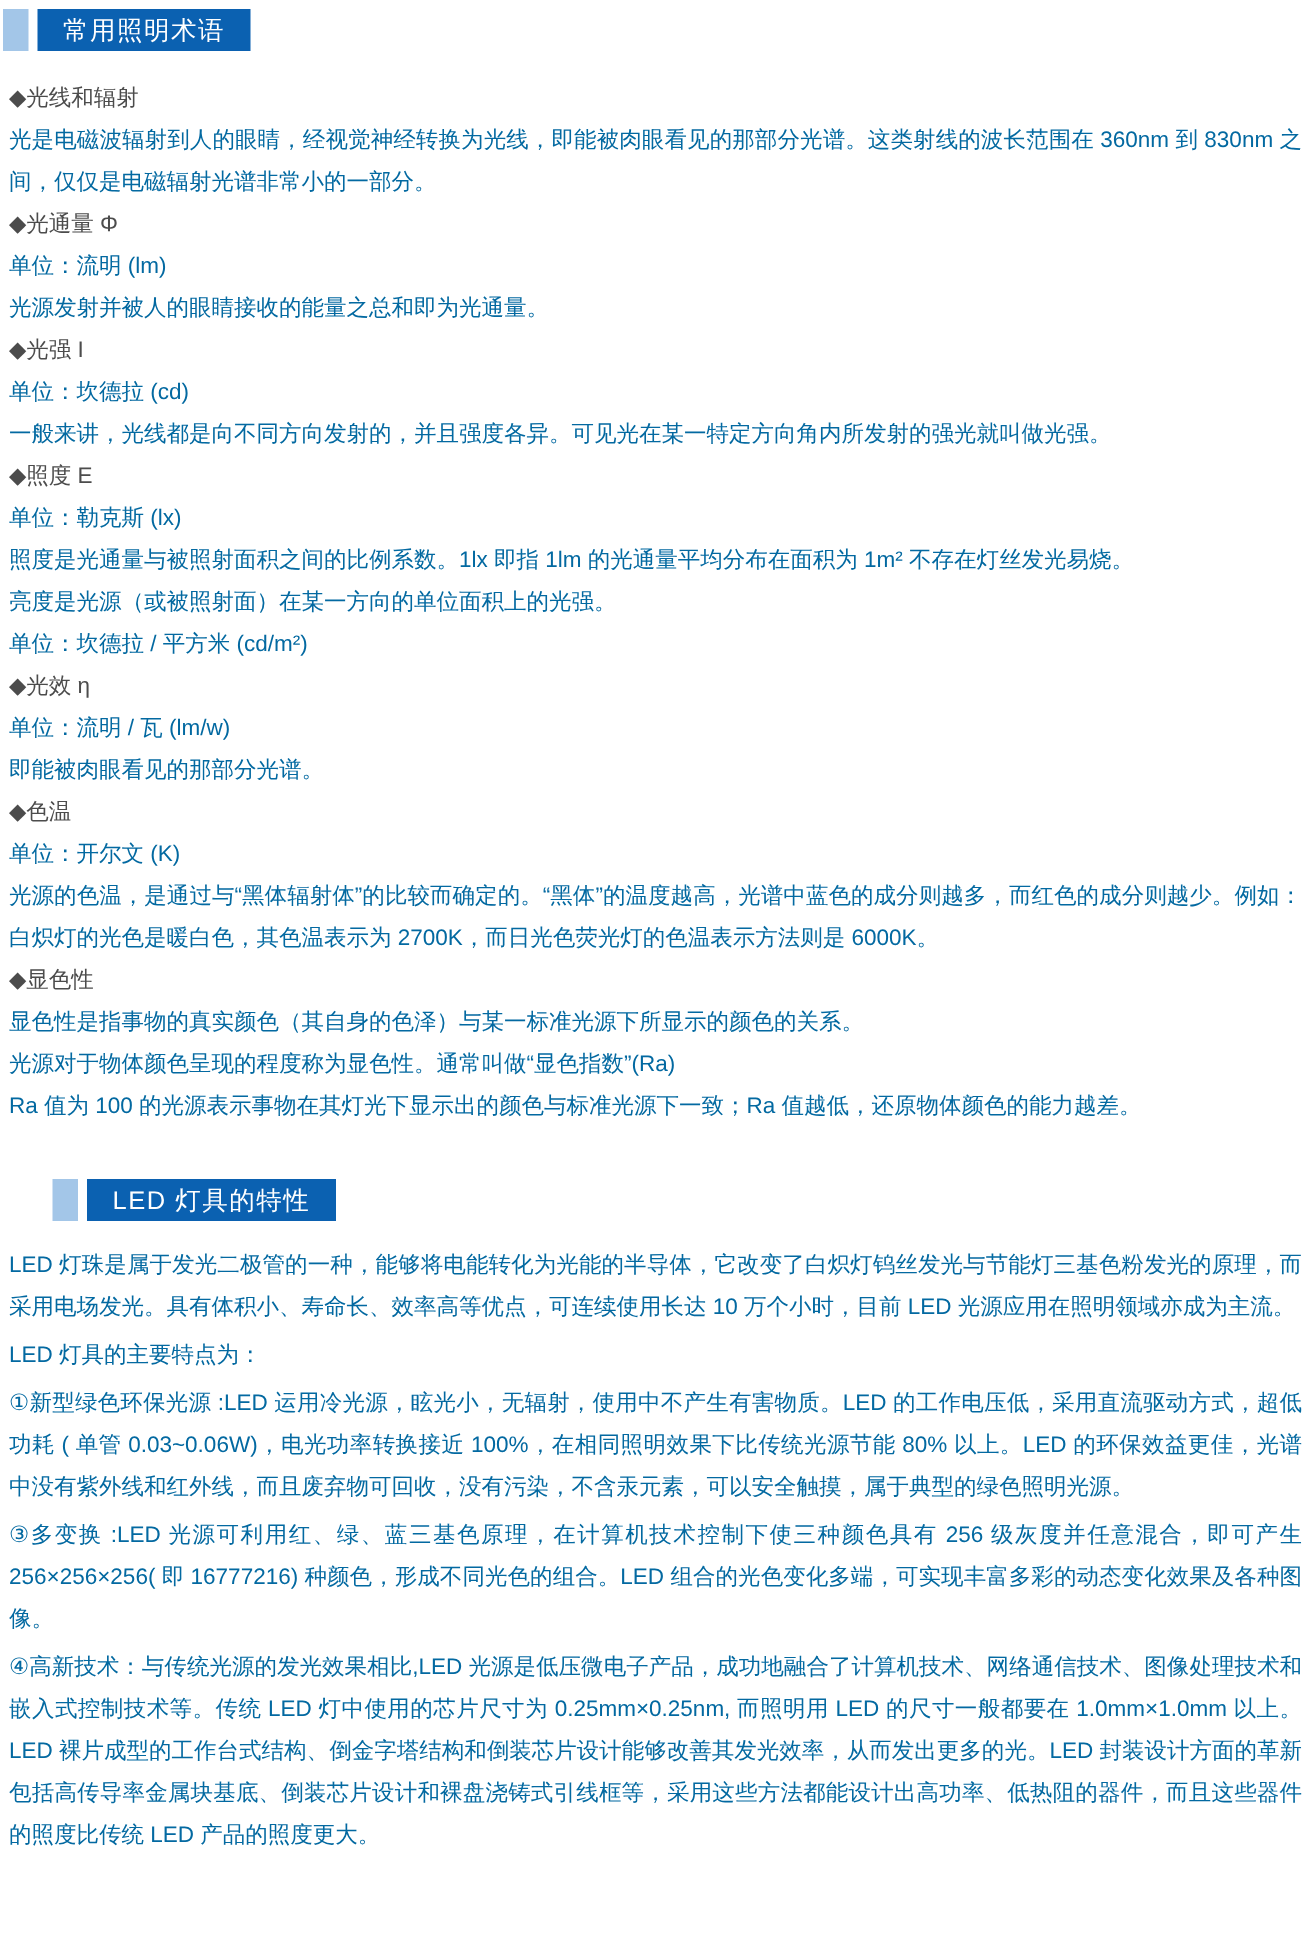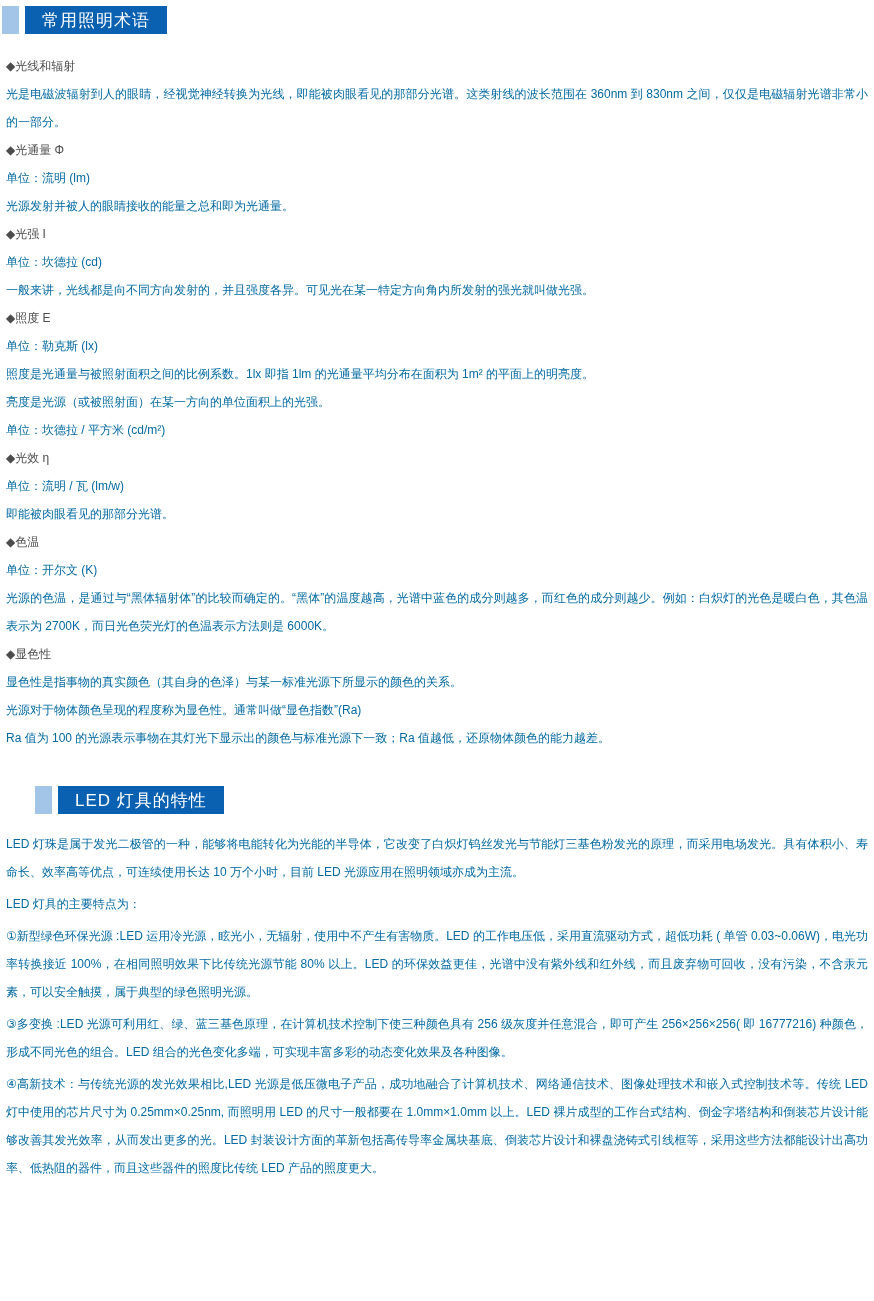--- a/index.html
+++ b/index.html
@@ -36,21 +36,21 @@
     font-size: 17px;
     letter-spacing: 1px;
     padding: 0 17px;
     display: flex;
     align-items: center;
     white-space: nowrap;
   }
   .content {
     padding: 0 6px 0 6px;
     color: #4c4c4c;
-    font-size: 12px;
+    font-size: 15px;
     line-height: 28px;
     text-align: justify;
   }
   .content-terms { margin-top: 18px; }
   .content-led   { margin-top: 16px; }
   .term-heading {
     color: #4c4c4c;
   }
   .paragraph {
     color: #0369a1;
@@ -79,21 +79,21 @@
       <div class="term-heading">◆光线和辐射</div>
       <div class="paragraph">光是电磁波辐射到人的眼睛，经视觉神经转换为光线，即能被肉眼看见的那部分光谱。这类射线的波长范围在 360nm 到 830nm 之间，仅仅是电磁辐射光谱非常小的一部分。</div>
       <div class="term-heading">◆光通量 Φ</div>
       <div class="paragraph">单位：流明 (lm)</div>
       <div class="paragraph">光源发射并被人的眼睛接收的能量之总和即为光通量。</div>
       <div class="term-heading">◆光强 I</div>
       <div class="paragraph">单位：坎德拉 (cd)</div>
       <div class="paragraph">一般来讲，光线都是向不同方向发射的，并且强度各异。可见光在某一特定方向角内所发射的强光就叫做光强。</div>
       <div class="term-heading">◆照度 E</div>
       <div class="paragraph">单位：勒克斯 (lx)</div>
-      <div class="paragraph">照度是光通量与被照射面积之间的比例系数。1lx 即指 1lm 的光通量平均分布在面积为 1m² 的平面上的明亮度。</div>
+      <div class="paragraph">照度是光通量与被照射面积之间的比例系数。1lx 即指 1lm 的光通量平均分布在面积为 1m² 不存在灯丝发光易烧。</div>
       <div class="paragraph">亮度是光源（或被照射面）在某一方向的单位面积上的光强。</div>
       <div class="paragraph">单位：坎德拉 / 平方米 (cd/m²)</div>
       <div class="term-heading">◆光效 η</div>
       <div class="paragraph">单位：流明 / 瓦 (lm/w)</div>
       <div class="paragraph">即能被肉眼看见的那部分光谱。</div>
       <div class="term-heading">◆色温</div>
       <div class="paragraph">单位：开尔文 (K)</div>
       <div class="paragraph">光源的色温，是通过与“黑体辐射体”的比较而确定的。“黑体”的温度越高，光谱中蓝色的成分则越多，而红色的成分则越少。例如：白炽灯的光色是暖白色，其色温表示为 2700K，而日光色荧光灯的色温表示方法则是 6000K。</div>
       <div class="term-heading">◆显色性</div>
       <div class="paragraph">显色性是指事物的真实颜色（其自身的色泽）与某一标准光源下所显示的颜色的关系。</div>

